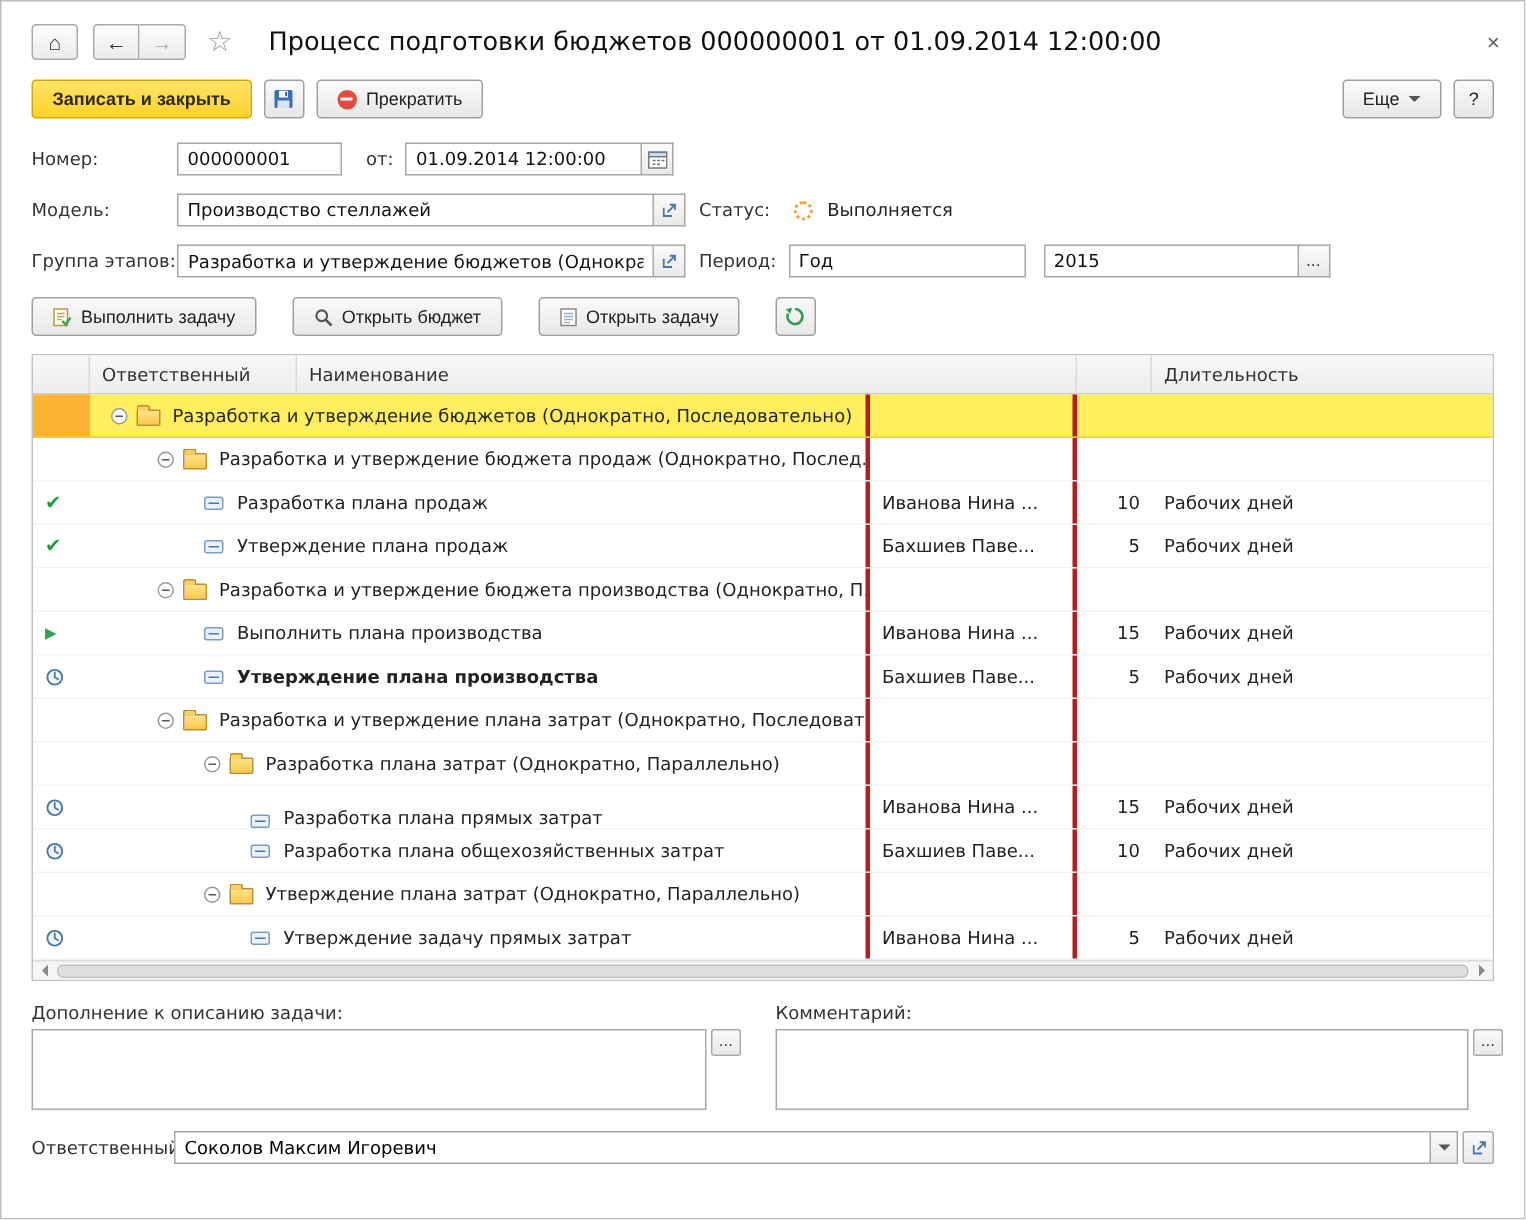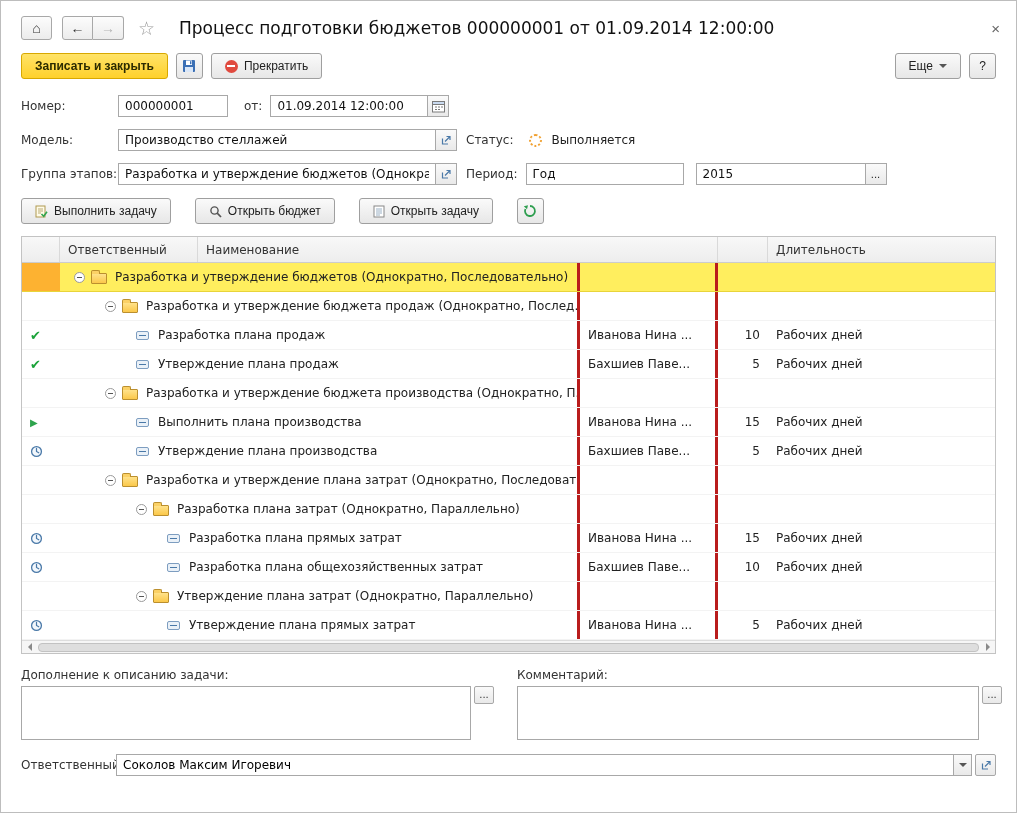--- a/index.html
+++ b/index.html
@@ -290,21 +290,21 @@
           <div class="cell w-dur c-dur">15</div>
           <div class="cell w-unit">Рабочих дней</div>
         </div>
         <div class="grow">
           <div class="cell w-status c-status">
             <svg width="13" height="13" viewBox="0 0 14 14">
               <circle cx="7" cy="7" r="5.3" fill="#f2f7fc" stroke="#4a79a8" stroke-width="1.4"></circle>
               <path d="M7 3.6V7l2.4 1.4" stroke="#4a79a8" stroke-width="1.3" fill="none" stroke-linecap="round"></path>
             </svg>
           </div>
-          <div class="cell w-name c-name" style="padding-left: 76px;">
+          <div class="cell w-name c-name" style="padding-left: 76px; font-weight: bold;">
             <span class="tmark"></span>
             <span class="nm">Утверждение плана производства</span>
           </div>
           <div class="cell w-resp">Бахшиев Паве...</div>
           <div class="cell w-dur c-dur">5</div>
           <div class="cell w-unit">Рабочих дней</div>
         </div>
         <div class="grow">
           <div class="cell w-status c-status"></div>
           <div class="cell w-name c-name" style="padding-left: 45px;">
@@ -327,21 +327,21 @@
           <div class="cell w-dur c-dur"></div>
           <div class="cell w-unit"></div>
         </div>
         <div class="grow">
           <div class="cell w-status c-status">
             <svg width="13" height="13" viewBox="0 0 14 14">
               <circle cx="7" cy="7" r="5.3" fill="#f2f7fc" stroke="#4a79a8" stroke-width="1.4"></circle>
               <path d="M7 3.6V7l2.4 1.4" stroke="#4a79a8" stroke-width="1.3" fill="none" stroke-linecap="round"></path>
             </svg>
           </div>
-          <div class="cell w-name c-name" style="padding-left: 107px;">
+          <div class="cell w-name c-name" style="padding-left: 107px; align-items: flex-end;">
             <span class="tmark"></span>
             <span class="nm">Разработка плана прямых затрат</span>
           </div>
           <div class="cell w-resp">Иванова Нина ...</div>
           <div class="cell w-dur c-dur">15</div>
           <div class="cell w-unit">Рабочих дней</div>
         </div>
         <div class="grow">
           <div class="cell w-status c-status">
             <svg width="13" height="13" viewBox="0 0 14 14">
@@ -370,21 +370,21 @@
         </div>
         <div class="grow">
           <div class="cell w-status c-status">
             <svg width="13" height="13" viewBox="0 0 14 14">
               <circle cx="7" cy="7" r="5.3" fill="#f2f7fc" stroke="#4a79a8" stroke-width="1.4"></circle>
               <path d="M7 3.6V7l2.4 1.4" stroke="#4a79a8" stroke-width="1.3" fill="none" stroke-linecap="round"></path>
             </svg>
           </div>
           <div class="cell w-name c-name" style="padding-left: 107px;">
             <span class="tmark"></span>
-            <span class="nm">Утверждение плана прямых затрат</span>
+            <span class="nm">Утверждение задачу прямых затрат</span>
           </div>
           <div class="cell w-resp">Иванова Нина ...</div>
           <div class="cell w-dur c-dur">5</div>
           <div class="cell w-unit">Рабочих дней</div>
         </div>
       </div>
     <div class="hscroll">
       <span class="sarrow">
           <span class="tri-l"></span>
         </span>

